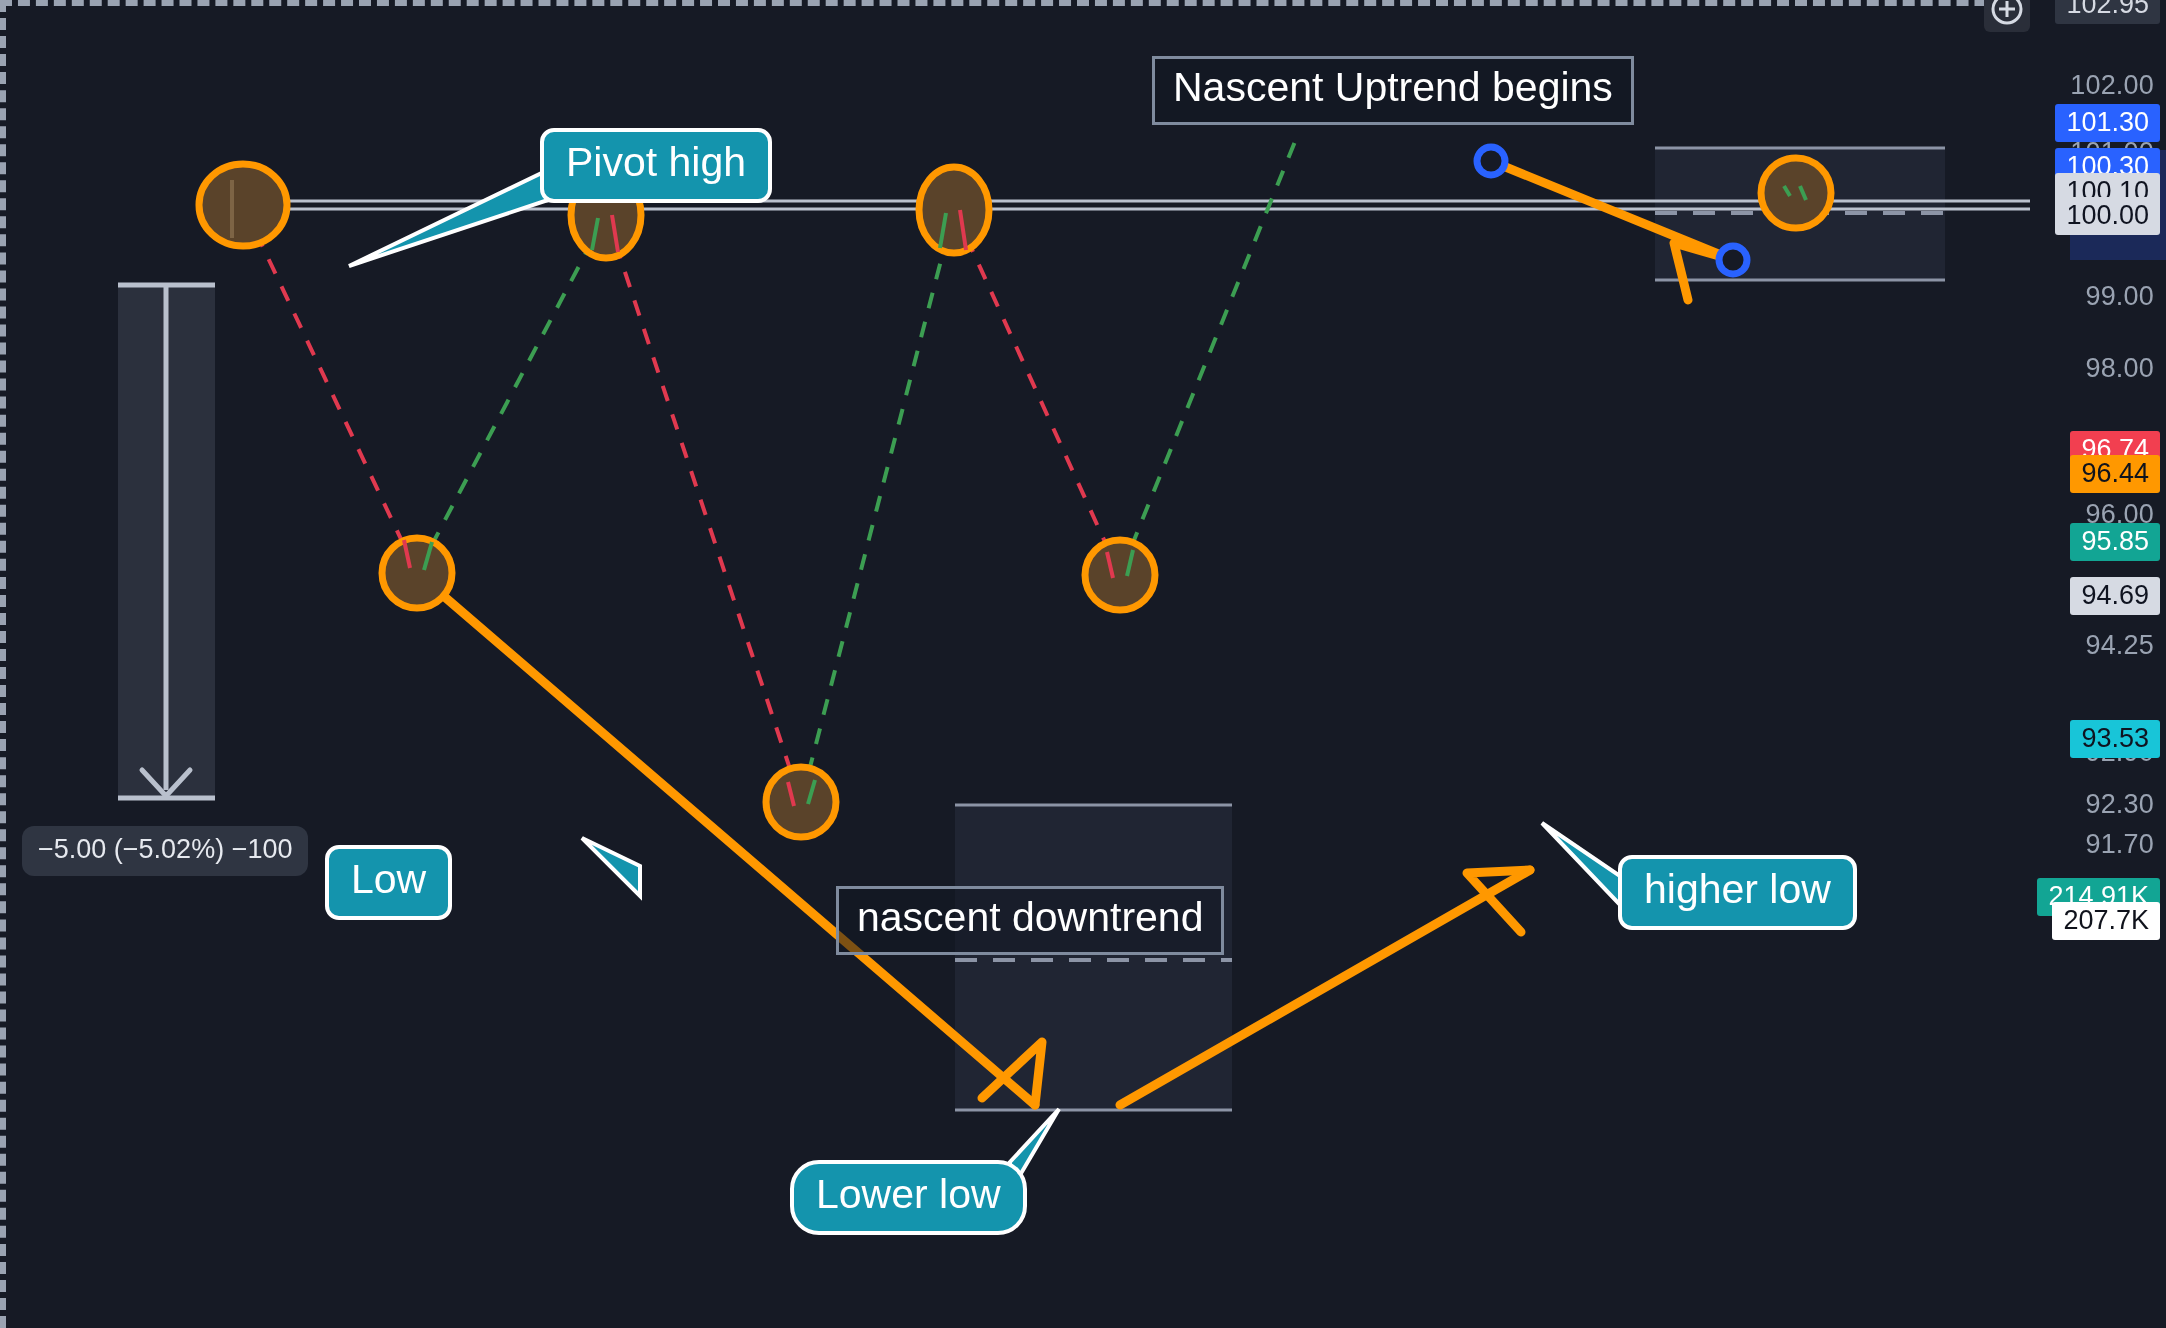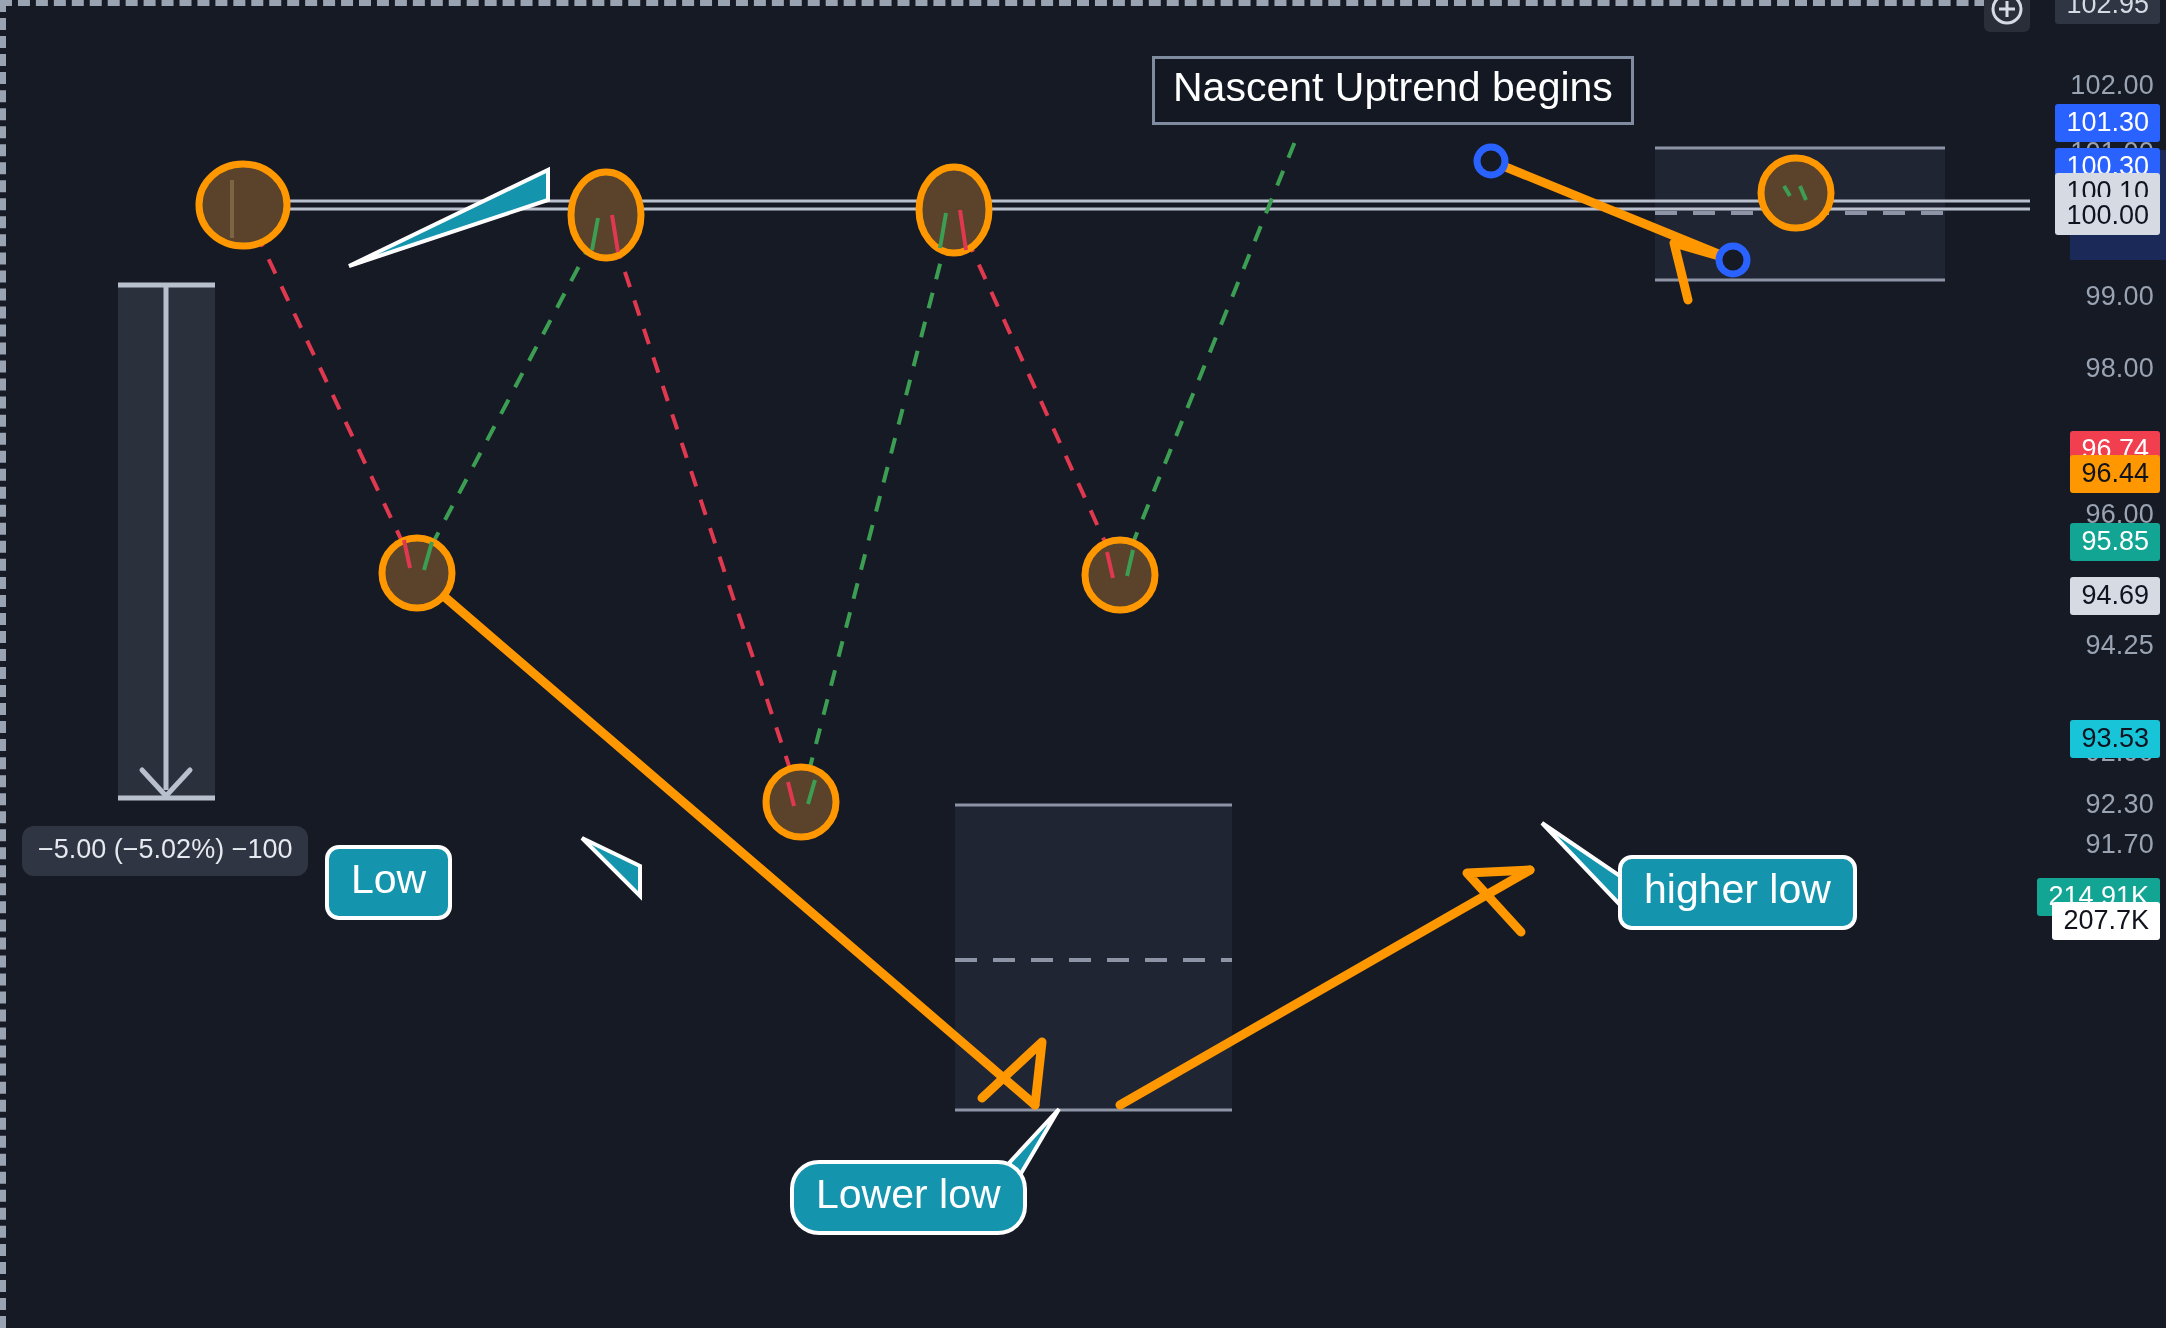--- a/index.html
+++ b/index.html
@@ -168,21 +168,23 @@
       <line x1="166" y1="285" x2="166" y2="790" stroke="#b9c0cd" stroke-width="5"></line>
       <polyline points="142,770 166,796 190,770" fill="none" stroke="#b9c0cd" stroke-width="5" stroke-linecap="round" stroke-linejoin="round"></polyline>
     </g>
   </svg>
 
   <div class="sel-frame"></div>
 
   <div class="meas-label" style="left:22px;top:826px;">−5.00 (−5.02%) −100</div>
 
   <div class="textbox" style="left:1152px;top:56px;">Nascent Uptrend begins</div>
-
+  <div class="textbox" style="left:836px;top:886px;">nascent downtrend</div>
+
+  <div class="callout" style="left:540px;top:128px;">Pivot high</div>
   <div class="callout" style="left:325px;top:845px;">Low</div>
   <div class="callout" style="left:790px;top:1160px;border-radius:29px;">Lower low</div>
   <div class="callout" style="left:1618px;top:855px;">higher low</div>
 
   <div class="price-axis">
     <div class="blue-zone" style="top:150px;width:96px;height:110px;"></div>
     <div id="axis-ticks">
         <div class="axis-tick" style="top: 70px;">102.00</div>
         <div class="axis-tick" style="top: 137px;">101.00</div>
         <div class="axis-tick" style="top: 281px;">99.00</div>

